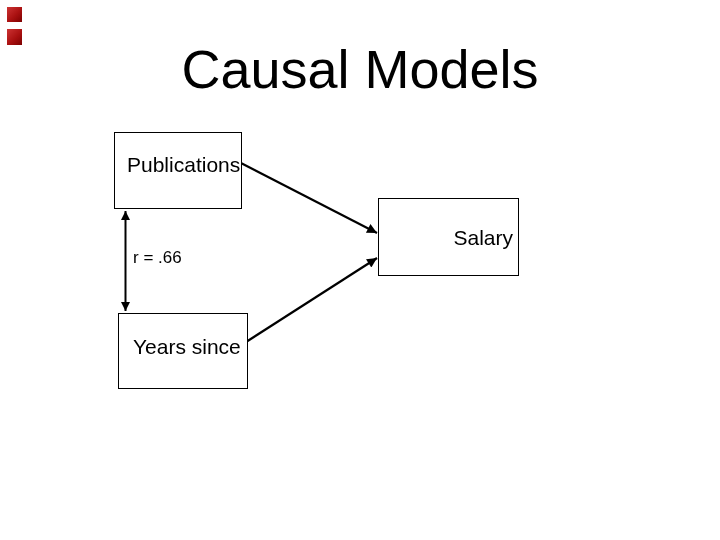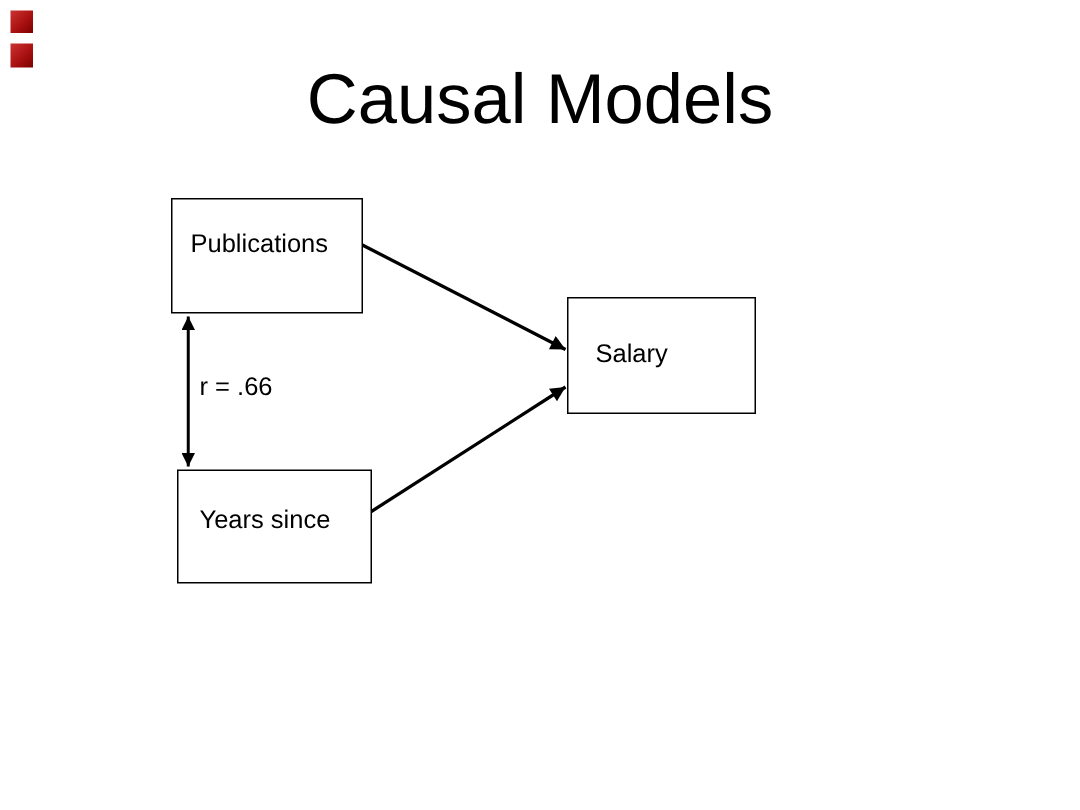--- a/index.html
+++ b/index.html
@@ -23,43 +23,44 @@
     background: linear-gradient(135deg, #cc3333 0%, #aa1111 55%, #7d0000 100%);
   }
   .deco-square.sq1 { top: 7px;  height: 15px; }
   .deco-square.sq2 { top: 29px; height: 16px; }
   .slide-title {
     position: absolute;
     left: 0;
     right: 0;
     top: 42px;
     text-align: center;
-    font-size: 47px;
+    font-size: 54px;
     line-height: 1;
     font-weight: 400;
     letter-spacing: 0px;
     white-space: nowrap;
   }
   .node {
     position: absolute;
     border: 1.5px solid #000000;
     background: #ffffff;
     box-sizing: border-box;
-    font-size: 17px;
+    font-size: 21px;
     line-height: 1;
   }
   .node.publications {
     left: 114px; top: 132px;
     width: 128px; height: 77px;
     padding: 21px 0 0 12px;
   }
   .node.salary {
     left: 378px; top: 198px;
-    width: 126px; height: 78px;
-    padding: 28px 16px 0 18px;
+    width: 141px; height: 78px;
+    padding: 28px 5px 0 18px;
+    text-align: right;
   }
   .node.years {
     left: 118px; top: 313px;
     width: 130px; height: 76px;
     padding: 21px 0 0 14px;
   }
   .node.years .line { line-height: 24px; }
   .corr-label {
     position: absolute;
     left: 133px;

